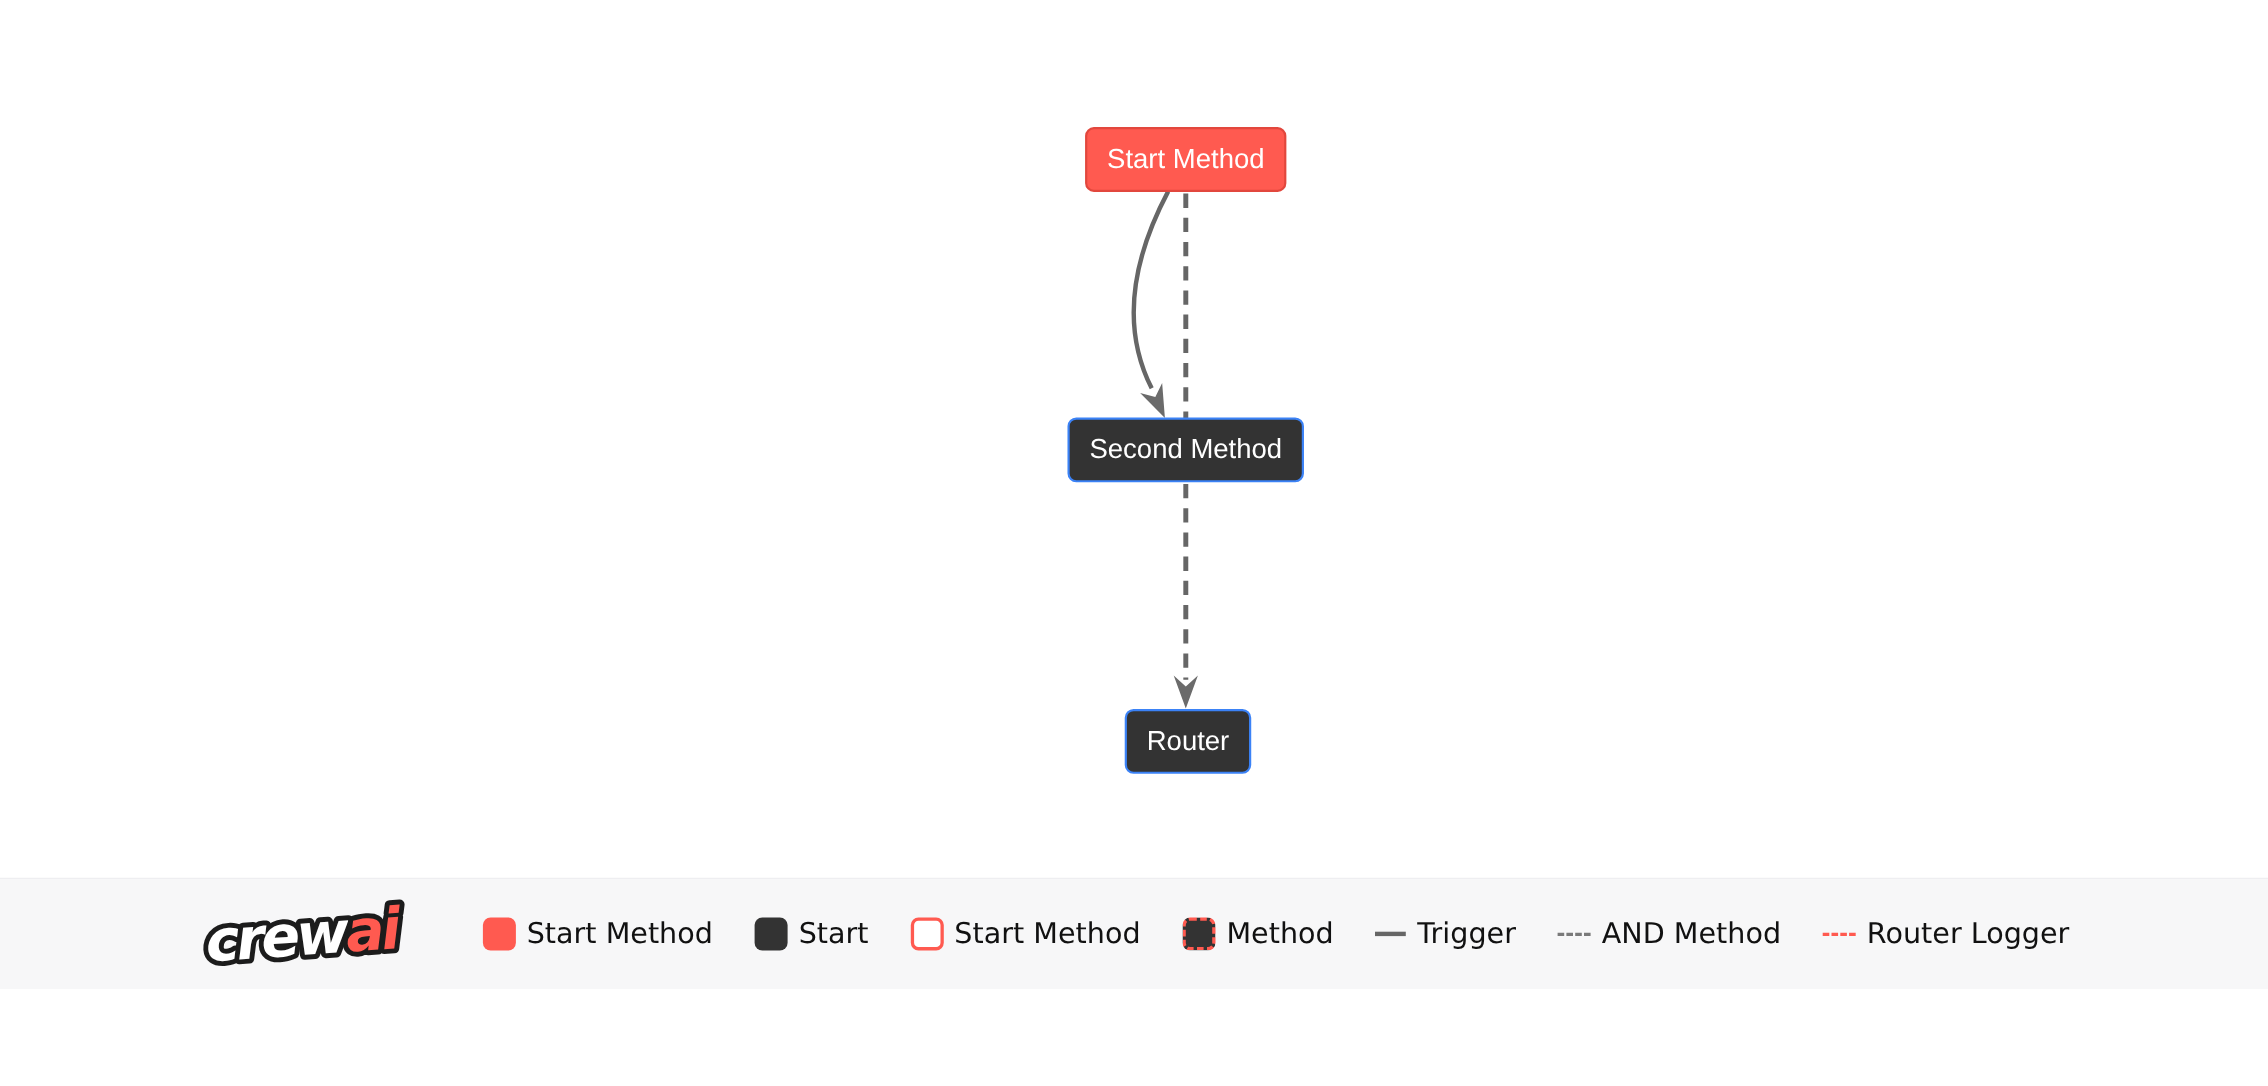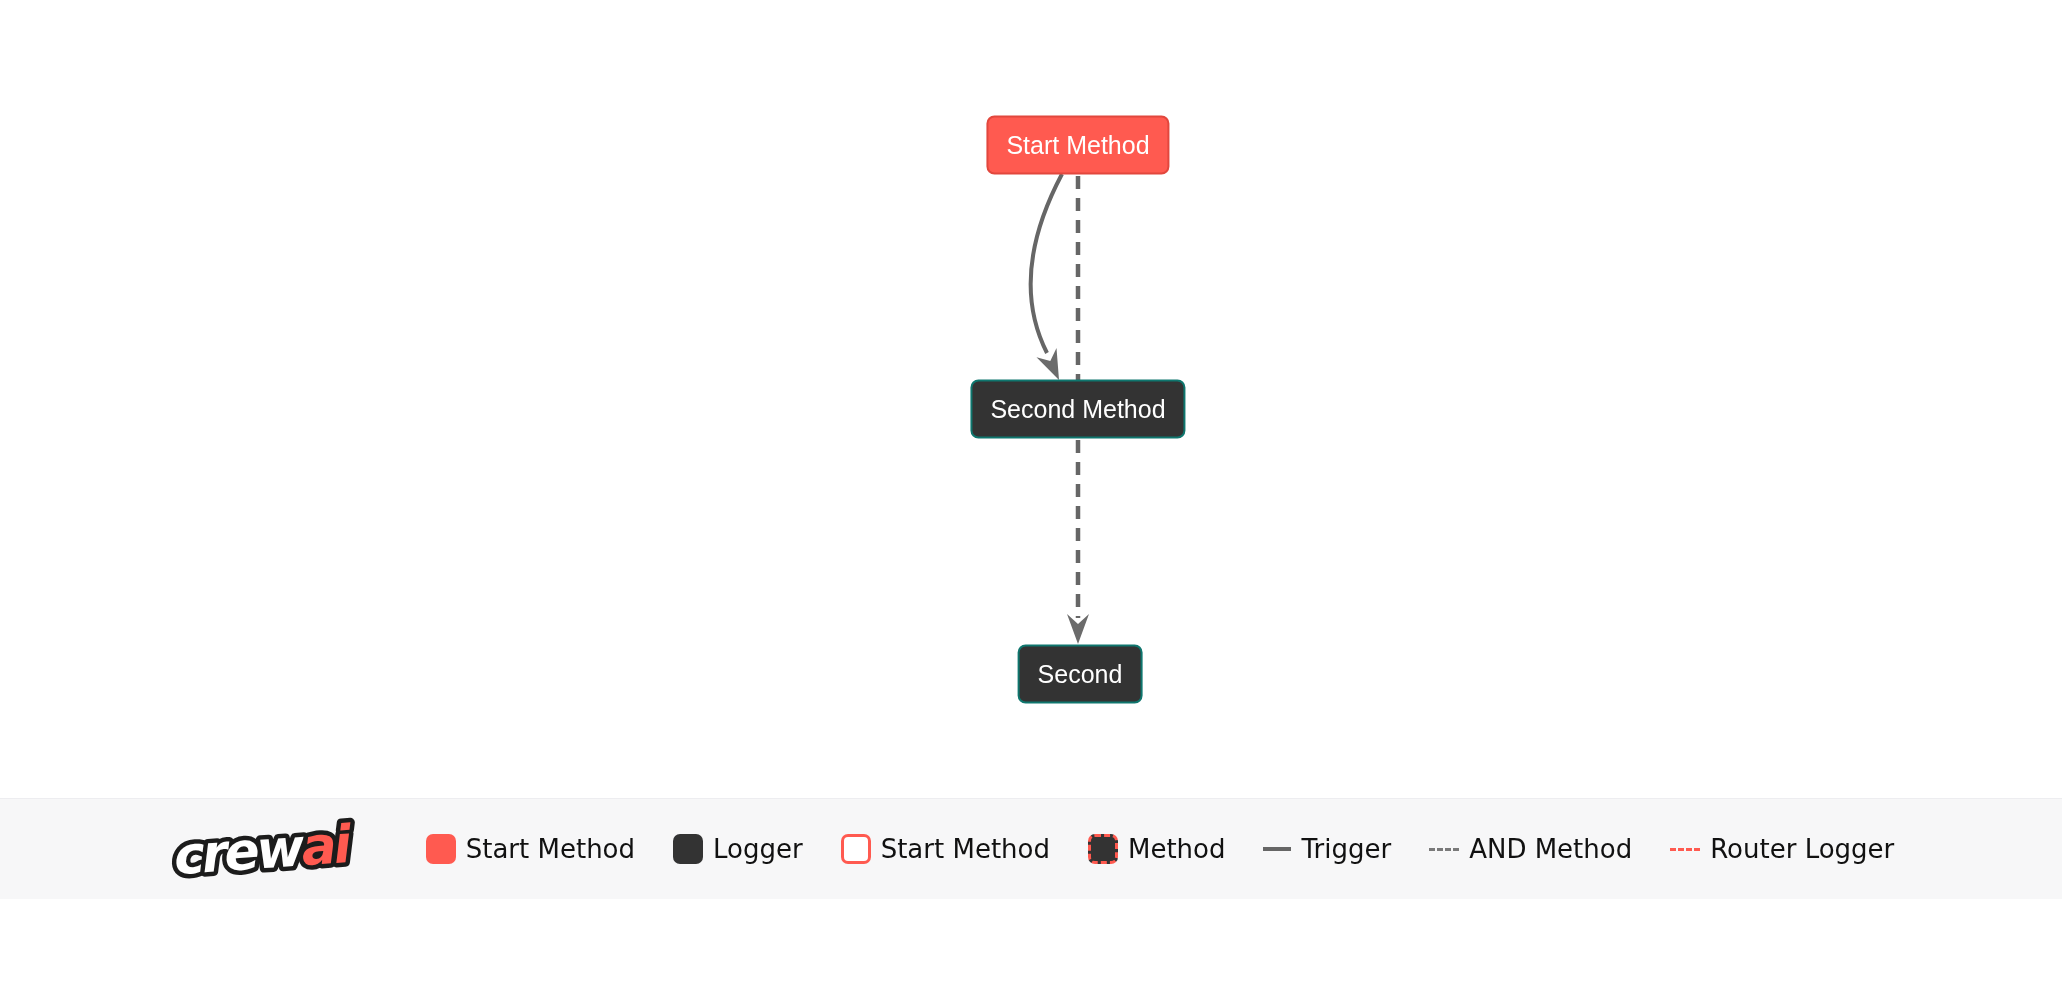--- a/index.html
+++ b/index.html
@@ -44,21 +44,21 @@
     cursor: pointer;
   }
   .node-start {
     background: #ff5a50;
     border: 2px solid #e2473d;
     left: 1078px;
     top: 145px;
   }
   .node-dark {
     background: #333333;
-    border: 2px solid #0f766e;
+    border: 2px solid #3b82f6;
   }
   .node-second {
     left: 1078px;
     top: 409px;
   }
   .node-logger {
     left: 1080px;
     top: 674px;
   }
   
@@ -121,39 +121,39 @@
       <polygon points="1059,380 1036.5,357.3 1050.3,360.9 1056.5,348.1" fill="#6b6b6b"></polygon>
 
       <path d="M 1078 176 L 1078 618" fill="none" stroke="#666666" stroke-width="4.5" stroke-dasharray="13 9"></path>
       <polygon points="1078,644 1067,614 1078,624 1089,614" fill="#6b6b6b"></polygon>
     </svg>
 
     <div class="node node-start">Start Method</div>
 
     <div class="node node-dark node-second">Second Method</div>
 
-    <div class="node node-dark node-logger">Second</div>
+    <div class="node node-dark node-logger">Router</div>
   </div>
 
   <div class="legend-bar">
 
     <svg class="logo" width="218" height="76" viewBox="0 0 218 76" xmlns="http://www.w3.org/2000/svg">
       <g transform="rotate(-4 109 42)">
         <text x="6" y="56" font-family="DejaVu Sans, sans-serif" font-size="52" font-weight="bold" font-style="italic" letter-spacing="-3" stroke="#1c1c1c" stroke-width="9" stroke-linejoin="round" stroke-linecap="round" paint-order="stroke"><tspan fill="#ffffff">crew</tspan><tspan fill="#ff5a50">ai</tspan></text>
       </g>
     </svg>
 
     <div class="legend-item">
       <span class="swatch swatch-start"></span>
       <span>Start Method</span>
     </div>
 
     <div class="legend-item">
       <span class="swatch swatch-method"></span>
-      <span>Logger</span>
+      <span>Start</span>
     </div>
 
     <div class="legend-item">
       <span class="swatch swatch-crew"></span>
       <span>Start Method</span>
     </div>
 
     <div class="legend-item">
       <span class="swatch swatch-router"></span>
       <span>Method</span>

